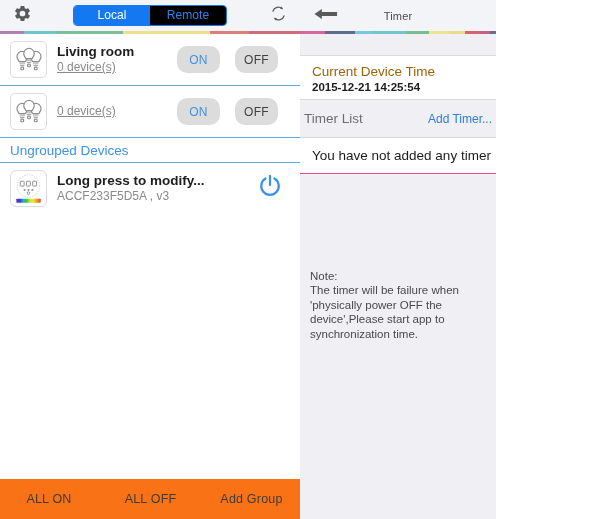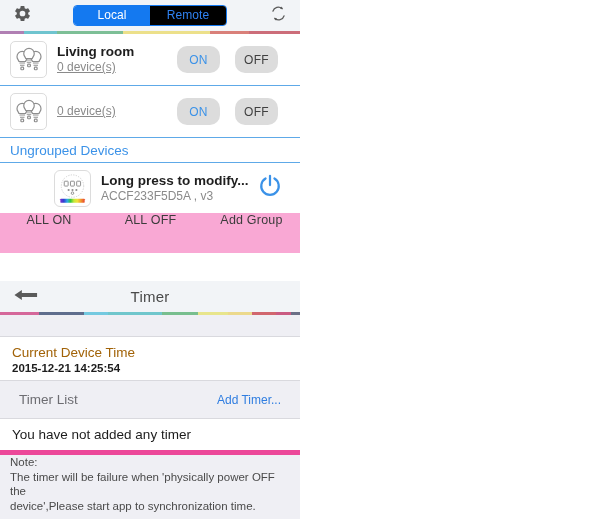--- a/index.html
+++ b/index.html
@@ -9,25 +9,24 @@
   body {
     width: 600px;
     height: 519px;
     font-family: "Liberation Sans", sans-serif;
     background: #ffffff;
     overflow: hidden;
     -webkit-font-smoothing: antialiased;
   }
   .app {
     position: relative;
-    width: 576px;
+    width: 496px;
     height: 519px;
     display: flex;
-    flex-direction: column;
-    gap: 28px;
+    flex-direction: row;
   }
 
   
   .left-panel {
     position: relative;
     width: 300px;
     height: 519px;
     background: #ffffff;
     display: flex;
     flex-direction: column;
@@ -192,21 +191,20 @@
     box-sizing: border-box;
   }
 
   .device-row {
     height: 50px;
     display: flex;
     align-items: center;
     padding-left: 10px;
     box-sizing: border-box;
     position: relative;
-    margin-left: 44px;
   }
 
   .device-icon {
     width: 37px;
     height: 37px;
     min-width: 37px;
     border: 1px solid #dcdcdc;
     border-radius: 6px;
     background: #ffffff;
     display: flex;
@@ -240,23 +238,23 @@
     margin-right: 10px;
     display: flex;
     align-items: center;
     justify-content: center;
     cursor: pointer;
   }
 
   .left-bottombar {
     height: 40px;
     min-height: 40px;
-    background: #f9a8d4;
-    display: flex;
-    align-items: flex-start;
+    background: #f97316;
+    display: flex;
+    align-items: center;
     box-sizing: border-box;
   }
   .bottom-btn {
     font-size: 12.5px;
     color: #3c3c3c;
     cursor: pointer;
     letter-spacing: 0.2px;
     text-align: center;
   }
   .bb1 { width: 98px; }
@@ -289,21 +287,21 @@
     display: flex;
     align-items: center;
     justify-content: center;
     margin-left: 6px;
     cursor: pointer;
   }
   .right-title {
     position: absolute;
     left: 0; right: 0;
     text-align: center;
-    font-size: 15px;
+    font-size: 11px;
     color: #4a4a4a;
     letter-spacing: 0.2px;
     pointer-events: none;
   }
 
   .right-body {
     flex: 1;
     background: #efeff4;
     display: flex;
     flex-direction: column;
@@ -334,39 +332,39 @@
     line-height: 15px;
     font-weight: bold;
   }
 
   .cell-timerlist {
     height: 37px;
     background: #efeff4;
     display: flex;
     align-items: center;
     justify-content: space-between;
-    padding: 0 19px;
+    padding: 0 4px;
     box-sizing: border-box;
   }
   .timerlist-label {
     font-size: 13.5px;
     color: #6d6d72;
   }
   .add-timer-link {
     font-size: 12px;
     color: #2f7de0;
     cursor: pointer;
     font-weight: 500;
   }
 
   .cell-empty {
     height: 37px;
     background: #ffffff;
     border-top: 1px solid #d9d9de;
-    border-bottom: 5px solid #ec4899;
+    border-bottom: 1px solid #ec4899;
     display: flex;
     align-items: center;
     padding-left: 12px;
     box-sizing: border-box;
     font-size: 13.5px;
     color: #1c1c1c;
   }
 
   .filler {
     flex: 1;

